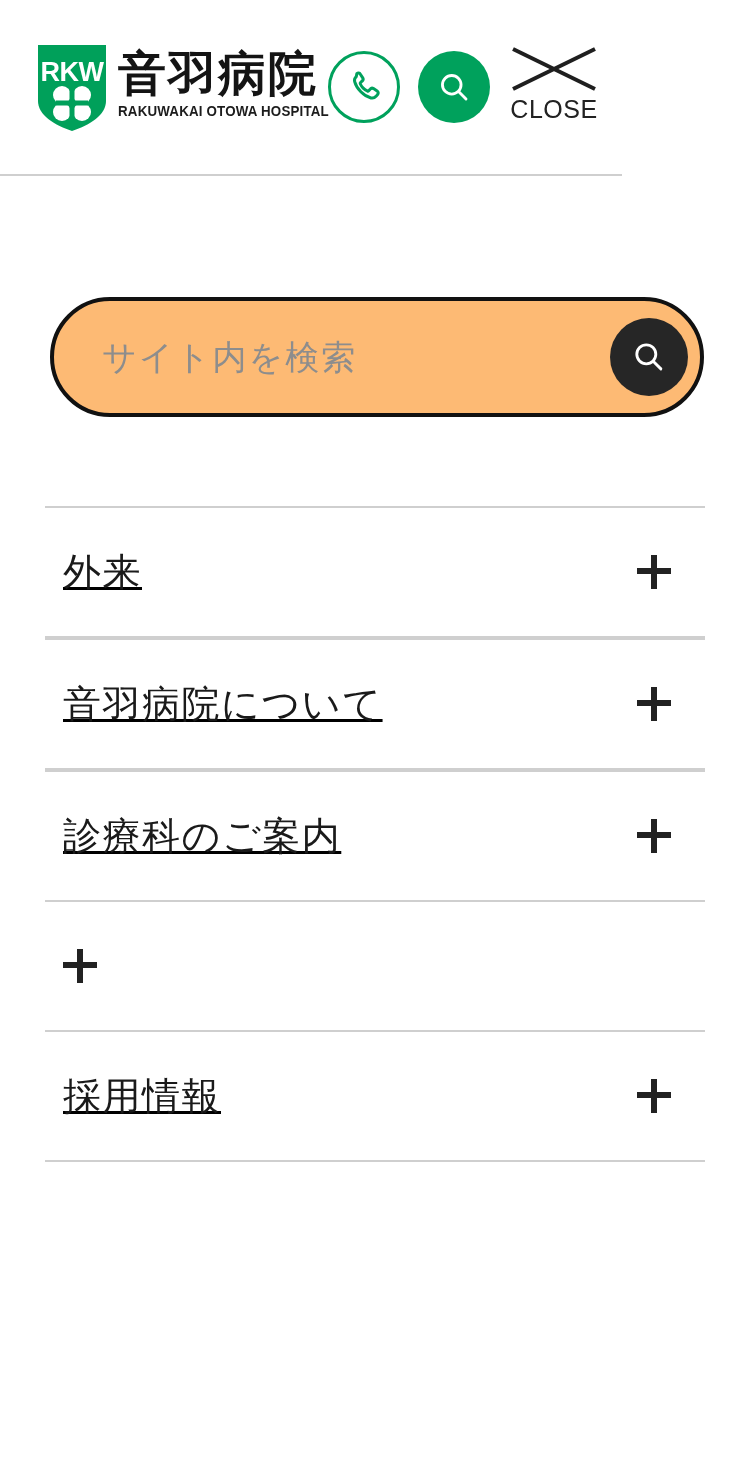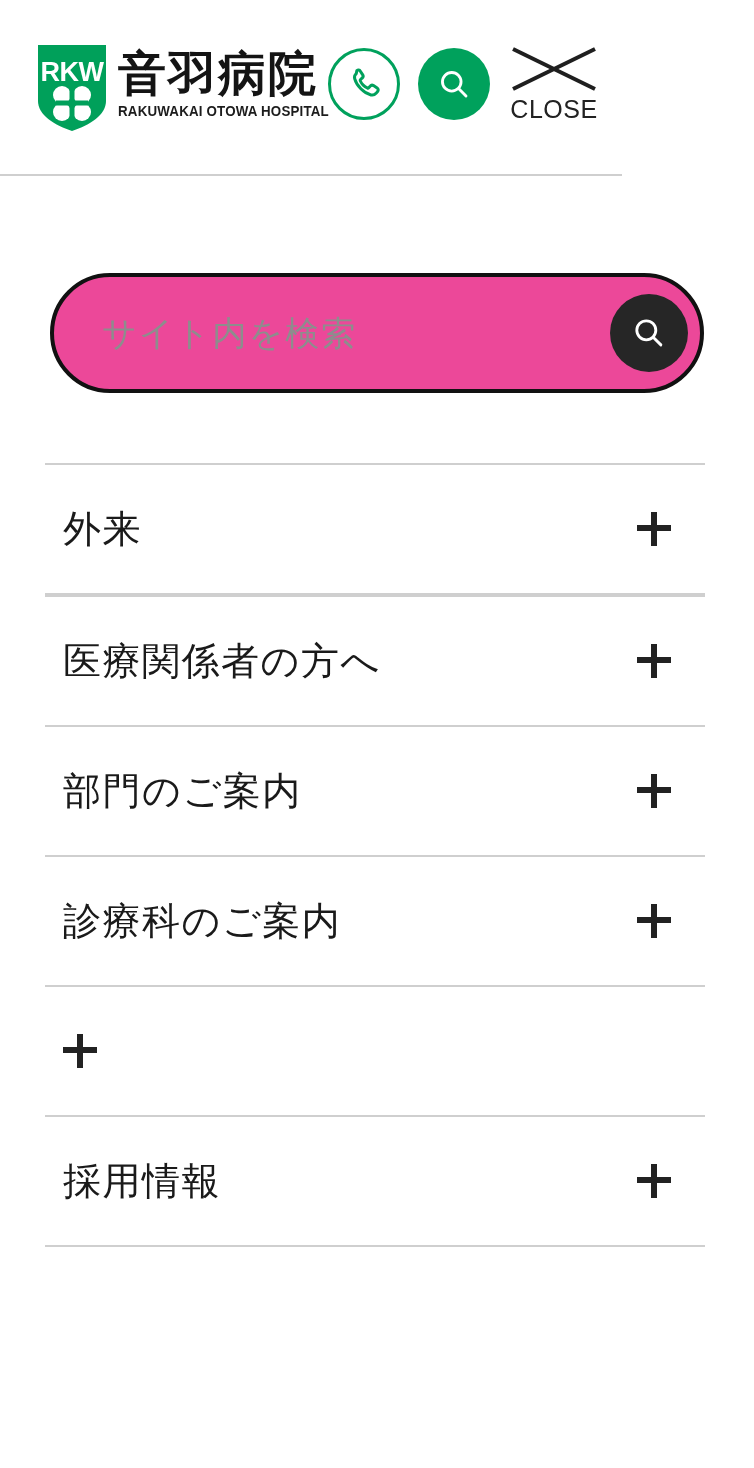--- a/index.html
+++ b/index.html
@@ -75,21 +75,21 @@
     transform-origin: left center;
     margin-top: 3px;
     font-family: "Liberation Sans", sans-serif;
   }
 
   .header-actions {
     position: absolute;
     right: 22px;
     top: 44px;
     display: flex;
-    align-items: center;
+    align-items: flex-end;
     gap: 18px;
   }
 
   .icon-btn-phone {
     width: 72px;
     height: 72px;
     border-radius: 50%;
     border: 3.5px solid #00a15c;
     background: #ffffff;
     display: flex;
@@ -139,24 +139,25 @@
     top: 273px;
     width: 654px;
     height: 120px;
   }
 
   .search-box {
     width: 654px;
     height: 120px;
     border: 4px solid #111111;
     border-radius: 60px;
-    background: #ec4899;
-    position: relative;
-    display: flex;
-    align-items: center;
+    background: #fdba74;
+    position: relative;
+    display: flex;
+    align-items: center;
+    margin-top: 24px;
   }
 
   .search-input {
     border: none;
     outline: none;
     background: transparent;
     font-size: 34px;
     color: #333333;
     font-family: "DejaVu Sans", "Liberation Sans", sans-serif;
     padding-left: 48px;
@@ -183,22 +184,23 @@
     display: flex;
     align-items: center;
     justify-content: center;
     cursor: pointer;
   }
 
   
   .nav {
     position: absolute;
     left: 45px;
-    top: 463px;
+    top: 506px;
     width: 660px;
+    text-decoration: underline;
   }
 
   .nav-divider {
     height: 2px;
     background: #cfcfcf;
     width: 100%;
   }
 
   .nav-item {
     height: 128px;
@@ -319,29 +321,25 @@
 
     <div class="nav-item">
       <span class="nav-label">外来</span>
       <span class="nav-plus"></span>
     </div>
     <div class="nav-divider"></div>
 
     <div class="nav-divider"></div>
 
     <div class="nav-item">
-      <span class="nav-label">医療関係者の方へ</span>
-      <span class="nav-plus"></span>
-    </div>
-    <div class="nav-divider"></div>
-
-    <div class="nav-item">
-      <span class="nav-label">部門のご案内</span>
-      <span class="nav-plus"></span>
-    </div>
+      <span class="nav-label">音羽病院について</span>
+      <span class="nav-plus"></span>
+    </div>
+    <div class="nav-divider"></div>
+
     <div class="nav-divider"></div>
 
     <div class="nav-item">
       <span class="nav-label">診療科のご案内</span>
       <span class="nav-plus"></span>
     </div>
     <div class="nav-divider"></div>
 
     <div class="nav-item">
       <span class="nav-plus"></span>

